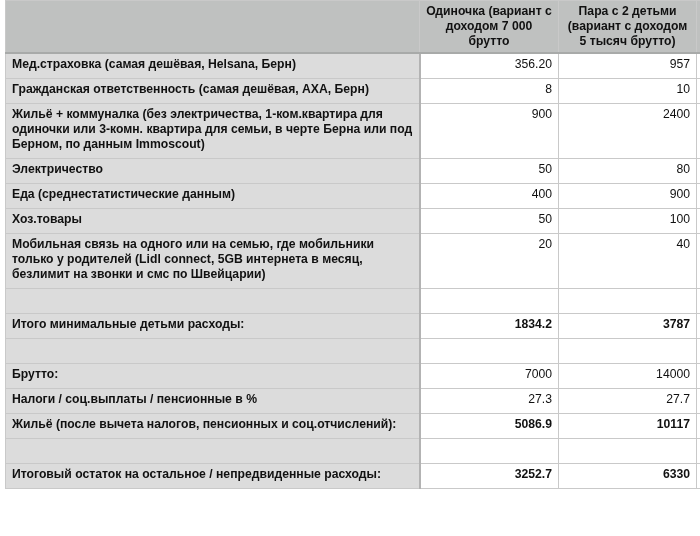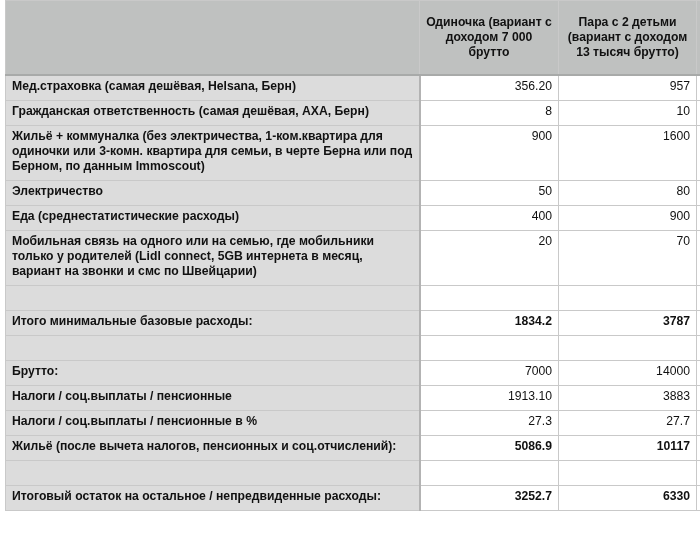--- a/index.html
+++ b/index.html
@@ -34,21 +34,21 @@
       padding: 3px 6px 4px 6px;
       vertical-align: top;
       overflow: hidden;
     }
     thead th {
       background: #bfc1c0;
       font-weight: bold;
       text-align: center;
       vertical-align: middle;
       height: 51px;
-      padding: 11px 4px;
+      padding: 0 4px;
       border-bottom: 2px solid #a8aaa9;
     }
     thead th.label-head { background: #bfc1c0; }
     tbody td.label {
       background: #dcdcdc;
       font-weight: bold;
       text-align: left;
       border-right: 2px solid #b3b3b3;
     }
     tbody td.num {
@@ -78,89 +78,89 @@
     <colgroup>
       <col class="c-label">
       <col class="c-single">
       <col class="c-family">
       <col class="c-extra">
     </colgroup>
     <thead>
       <tr>
         <th class="label-head"></th>
         <th>Одиночка  (вариант с доходом 7 000 брутто</th>
-        <th>Пара с 2 детьми (вариант с доходом 13 тысяч брутто)</th>
+        <th>Пара с 2 детьми (вариант с доходом 5 тысяч брутто)</th>
         <th class="extra"></th>
       </tr>
     </thead>
     <tbody>
       <tr class="r1">
         <td class="label">Мед.страховка (самая дешёвая, Helsana, Берн)</td>
         <td class="num">356.20</td>
         <td class="num">957</td>
         <td class="extra"></td>
       </tr>
       <tr class="r1">
         <td class="label">Гражданская ответственность (самая дешёвая, AXA, Берн)</td>
         <td class="num">8</td>
         <td class="num">10</td>
         <td class="extra"></td>
       </tr>
       <tr class="r3">
         <td class="label">Жильё + коммуналка (без электричества, 1-ком.квартира для одиночки или 3-комн. квартира для семьи, в черте Берна или под Берном, по данным Immoscout)</td>
         <td class="num">900</td>
-        <td class="num">1600</td>
+        <td class="num">2400</td>
         <td class="extra"></td>
       </tr>
       <tr class="r1">
         <td class="label">Электричество</td>
         <td class="num">50</td>
         <td class="num">80</td>
         <td class="extra"></td>
       </tr>
       <tr class="r1">
-        <td class="label">Еда (среднестатистические расходы)</td>
+        <td class="label">Еда (среднестатистические данным)</td>
         <td class="num">400</td>
         <td class="num">900</td>
         <td class="extra"></td>
       </tr>
+      <tr class="r1">
+        <td class="label">Хоз.товары</td>
+        <td class="num">50</td>
+        <td class="num">100</td>
+        <td class="extra"></td>
+      </tr>
       <tr class="r3">
-        <td class="label">Мобильная связь на одного или на семью, где мобильники только у родителей (Lidl connect, 5GB интернета в месяц, вариант на звонки и смс по Швейцарии)</td>
+        <td class="label">Мобильная связь на одного или на семью, где мобильники только у родителей (Lidl connect, 5GB интернета в месяц, безлимит на звонки и смс по Швейцарии)</td>
         <td class="num">20</td>
-        <td class="num">70</td>
+        <td class="num">40</td>
         <td class="extra"></td>
       </tr>
       <tr class="spacer">
         <td class="label"></td>
         <td class="num"></td>
         <td class="num"></td>
         <td class="extra"></td>
       </tr>
       <tr class="r1">
-        <td class="label">Итого минимальные базовые расходы:</td>
+        <td class="label">Итого минимальные детьми расходы:</td>
         <td class="num bold">1834.2</td>
         <td class="num bold">3787</td>
         <td class="extra"></td>
       </tr>
       <tr class="spacer">
         <td class="label"></td>
         <td class="num"></td>
         <td class="num"></td>
         <td class="extra"></td>
       </tr>
       <tr class="r1">
         <td class="label">Брутто:</td>
         <td class="num">7000</td>
         <td class="num">14000</td>
-        <td class="extra"></td>
-      </tr>
-      <tr class="r1">
-        <td class="label">Налоги / соц.выплаты / пенсионные</td>
-        <td class="num">1913.10</td>
-        <td class="num">3883</td>
         <td class="extra"></td>
       </tr>
       <tr class="r1">
         <td class="label">Налоги / соц.выплаты / пенсионные в %</td>
         <td class="num">27.3</td>
         <td class="num">27.7</td>
         <td class="extra"></td>
       </tr>
       <tr class="r1">
         <td class="label">Жильё (после вычета налогов, пенсионных и соц.отчислений):</td>

